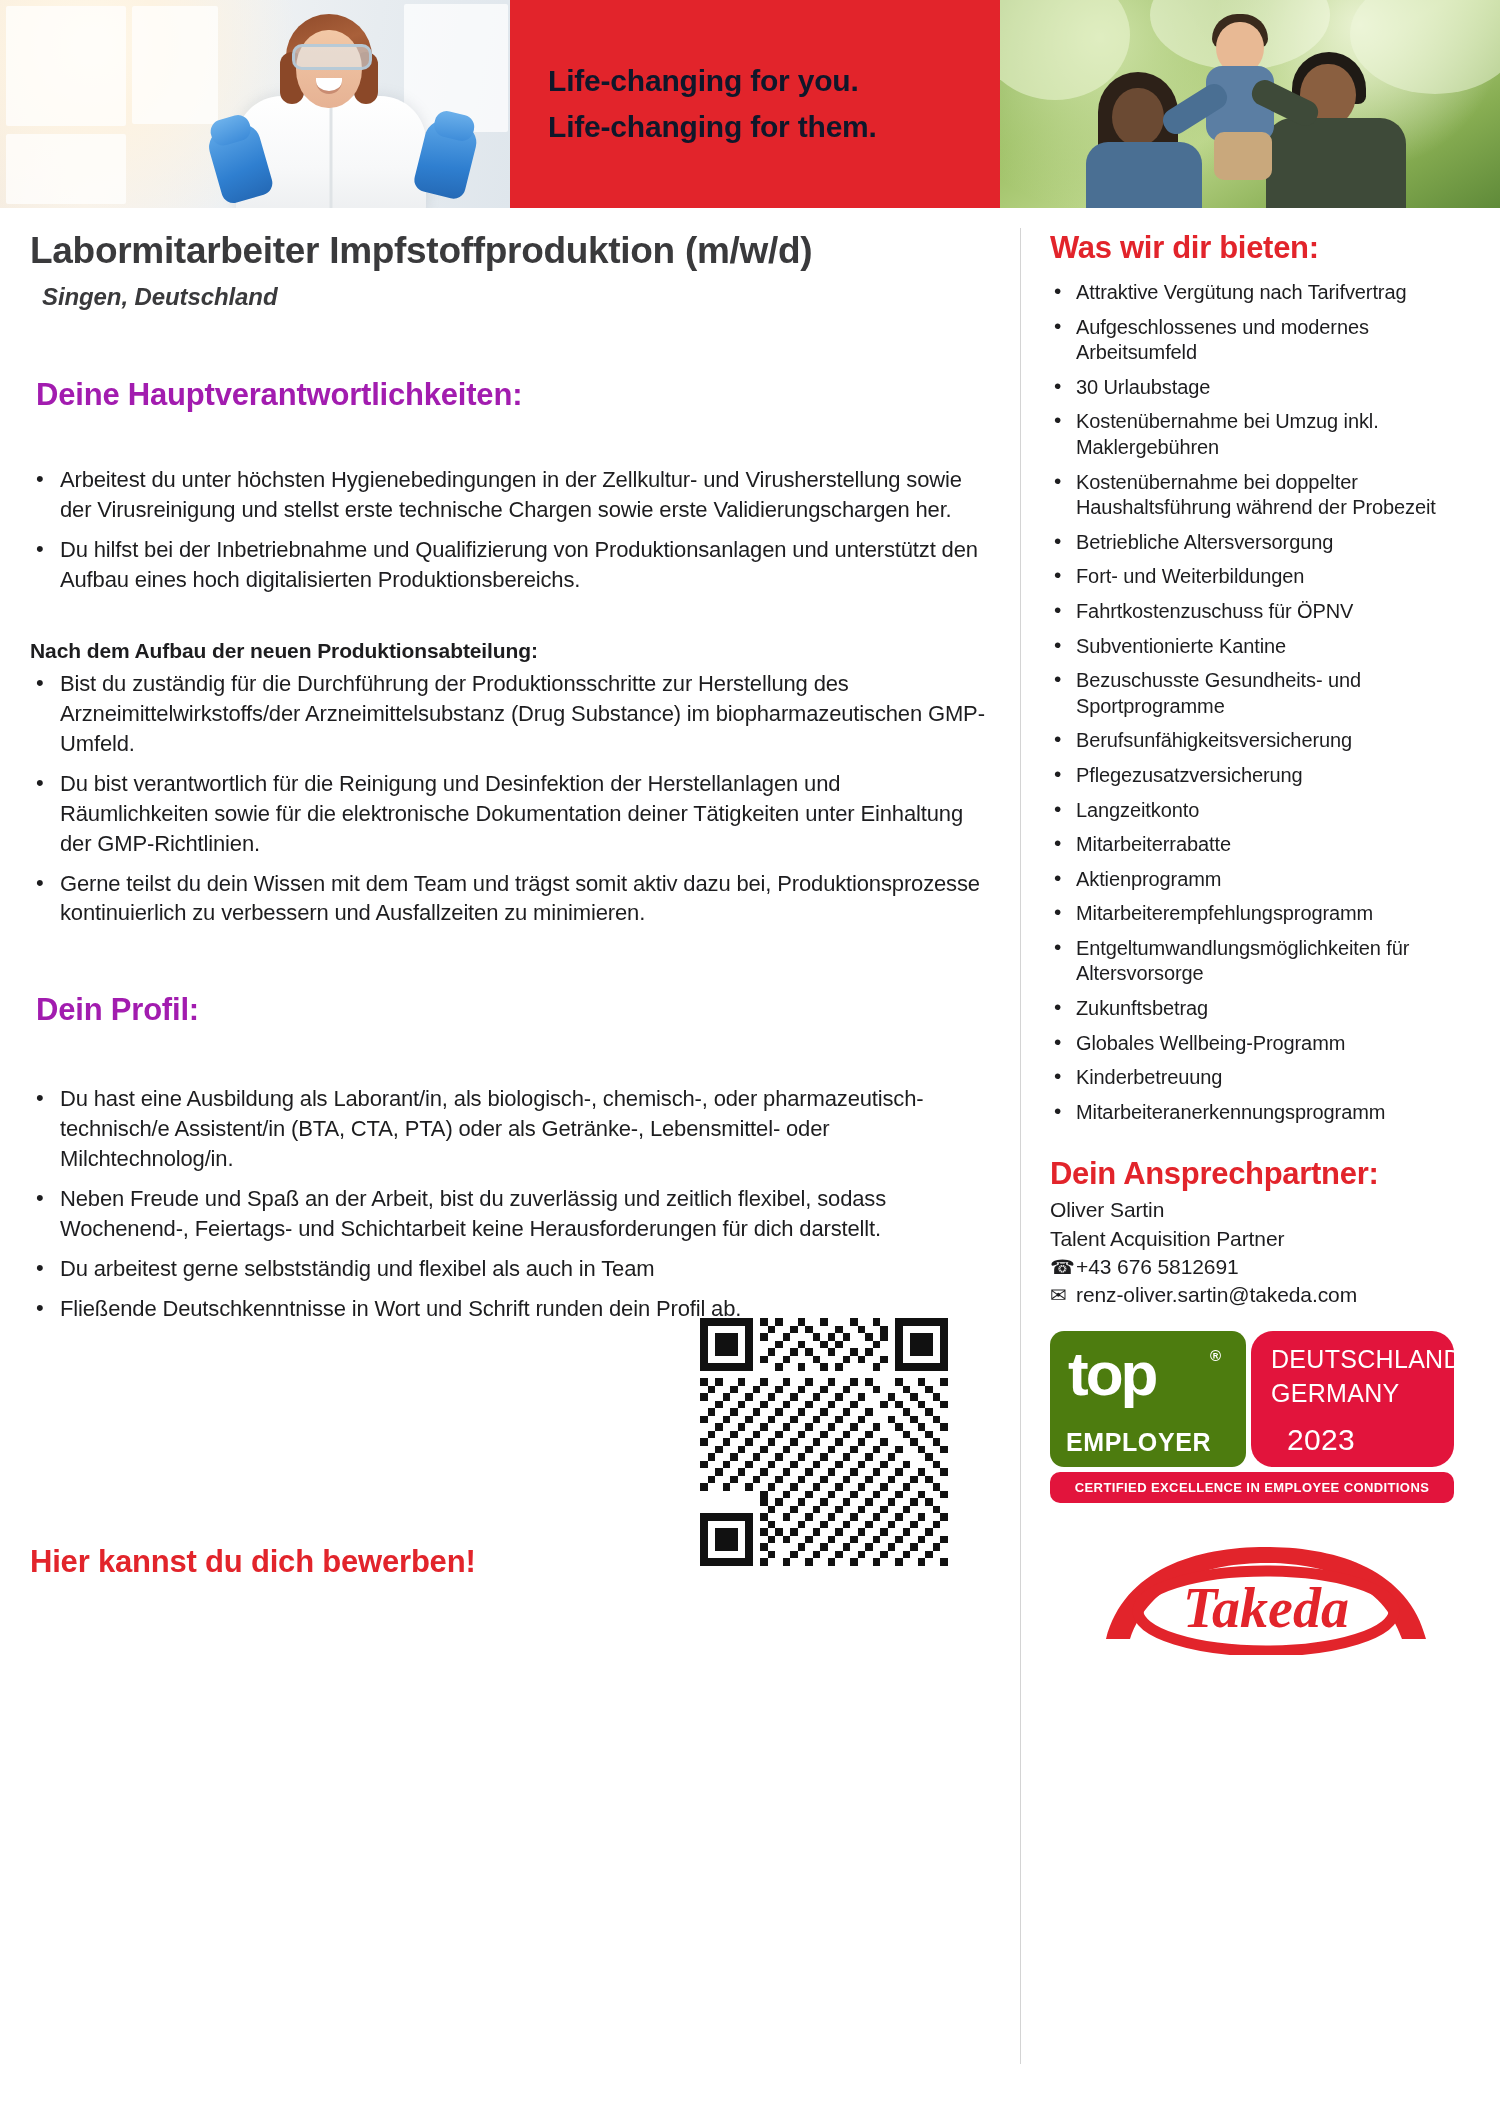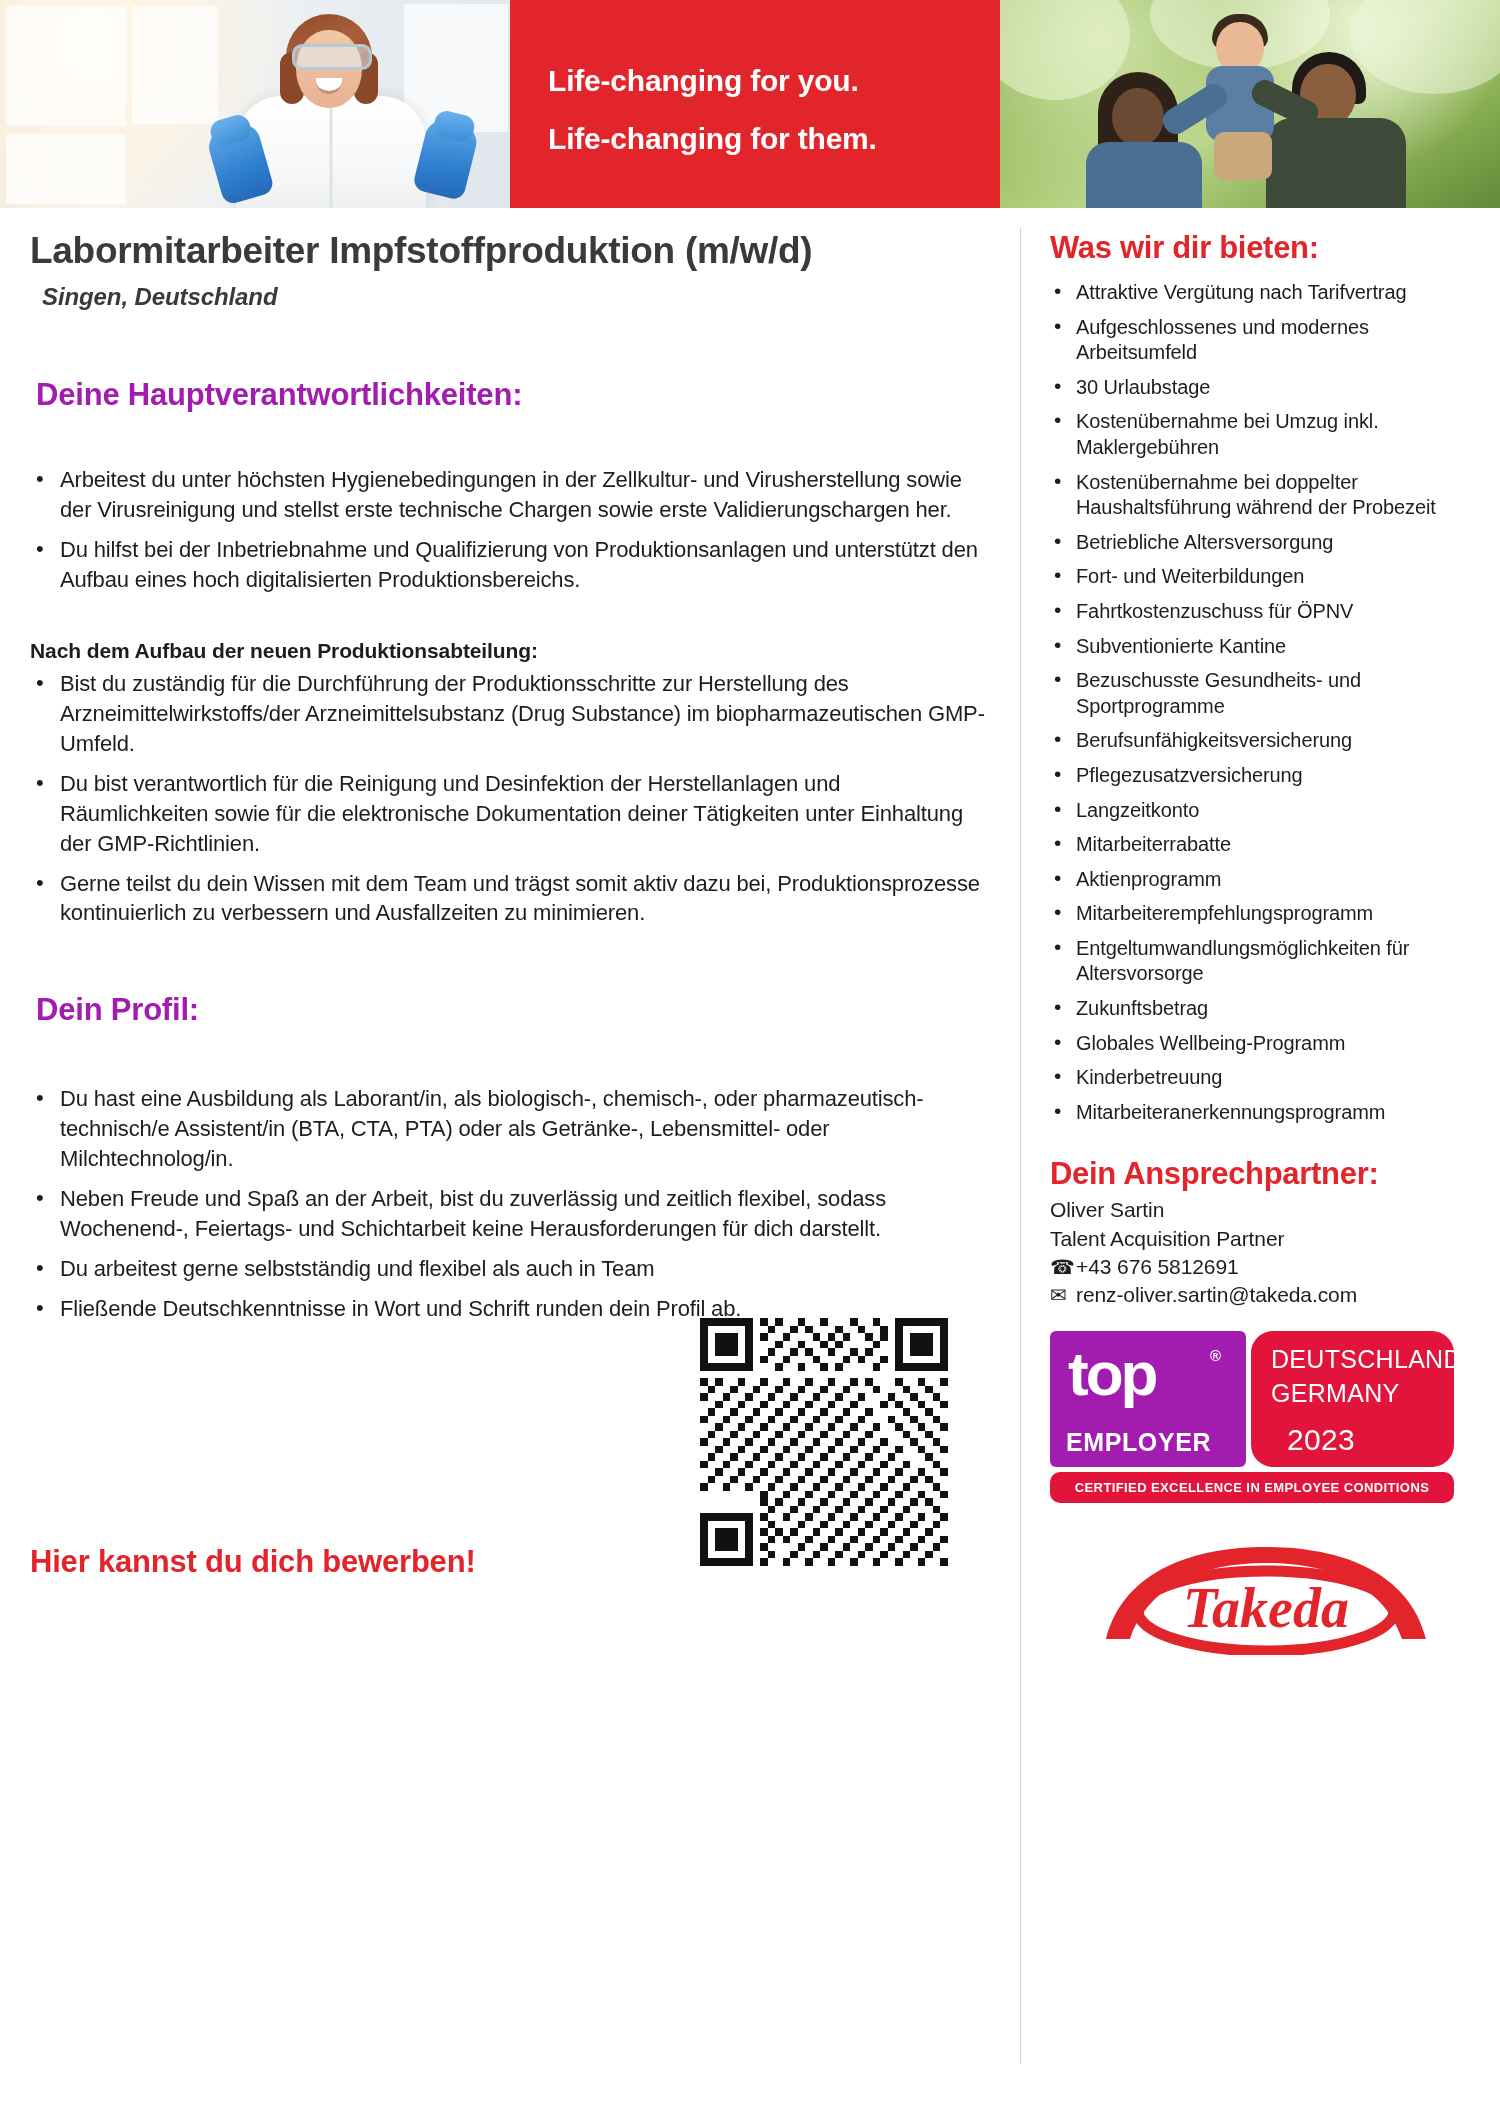--- a/index.html
+++ b/index.html
@@ -67,22 +67,22 @@
   .glove:after{
     content:"";position:absolute;left:6px;top:-10px;width:40px;height:26px;border-radius:12px;
     background:linear-gradient(170deg,#6fb3ec 0%,#3b8ad8 100%);
   }
 
   .hdr-red{
     width:490px;height:208px;background:#e2242b;position:relative;
     display:flex;flex-direction:column;justify-content:center;
   }
   .hdr-red .line{
-    color:#ffffff;font-weight:bold;font-size:30px;letter-spacing:-.2px;
-    padding-left:38px;line-height:1.52;margin-top:12px;
+    color:#0f172a;font-weight:bold;font-size:30px;letter-spacing:-.2px;
+    padding-left:38px;line-height:1.52;
   }
 
   .hdr-fam{
     position:relative;width:500px;height:208px;overflow:hidden;
     background:
       radial-gradient(circle at 20% 18%, #cfe3a8 0%, rgba(207,227,168,0) 40%),
       radial-gradient(circle at 72% 12%, #e9f2d2 0%, rgba(233,242,210,0) 36%),
       linear-gradient(150deg,#7fa949 0%,#9cbf63 30%,#b9d487 52%,#87ad52 78%,#5f8a39 100%);
   }
   .leafy{position:absolute;border-radius:50%;}
@@ -187,21 +187,21 @@
     font-size:21px;line-height:1.34;color:#1d1d1f;letter-spacing:-.1px;
   }
   .contact-line .ic{display:inline-block;width:26px;font-size:20px;}
 
   
   .badge{
     position:relative;width:404px;height:172px;
   }
   .badge-row{display:flex;height:136px;}
   .badge-left{
-    width:196px;height:136px;background:#a21caf;border-radius:6px;
+    width:196px;height:136px;background:#4d7c0f;border-radius:14px;
     position:relative;margin-right:5px;
   }
   .badge-right{
     flex:1;height:136px;background:#e2143c;border-radius:22px;position:relative;
   }
   .badge-strip{
     margin-top:5px;width:404px;height:31px;background:#e2143c;border-radius:10px;
     display:flex;align-items:center;justify-content:center;
   }
   .badge-strip span{

